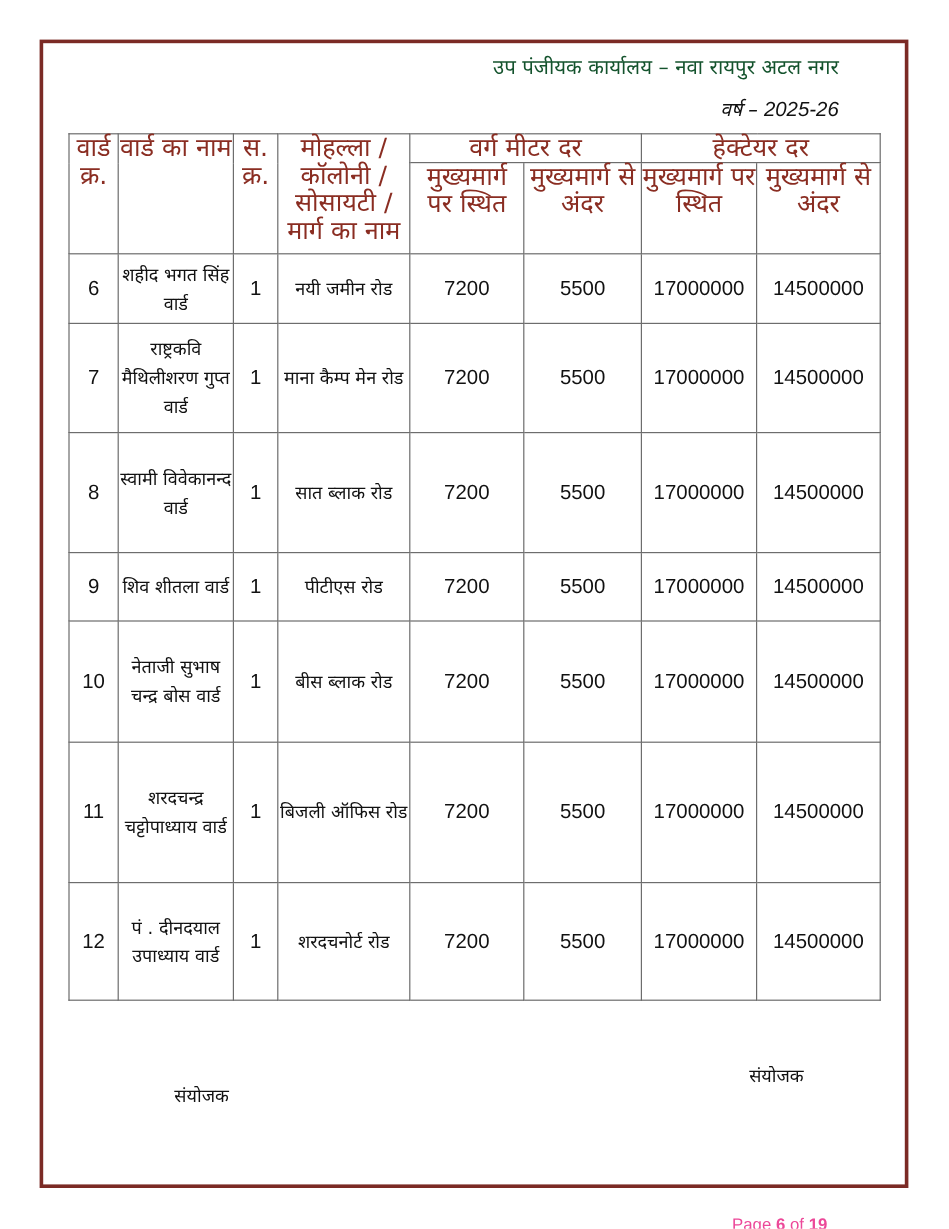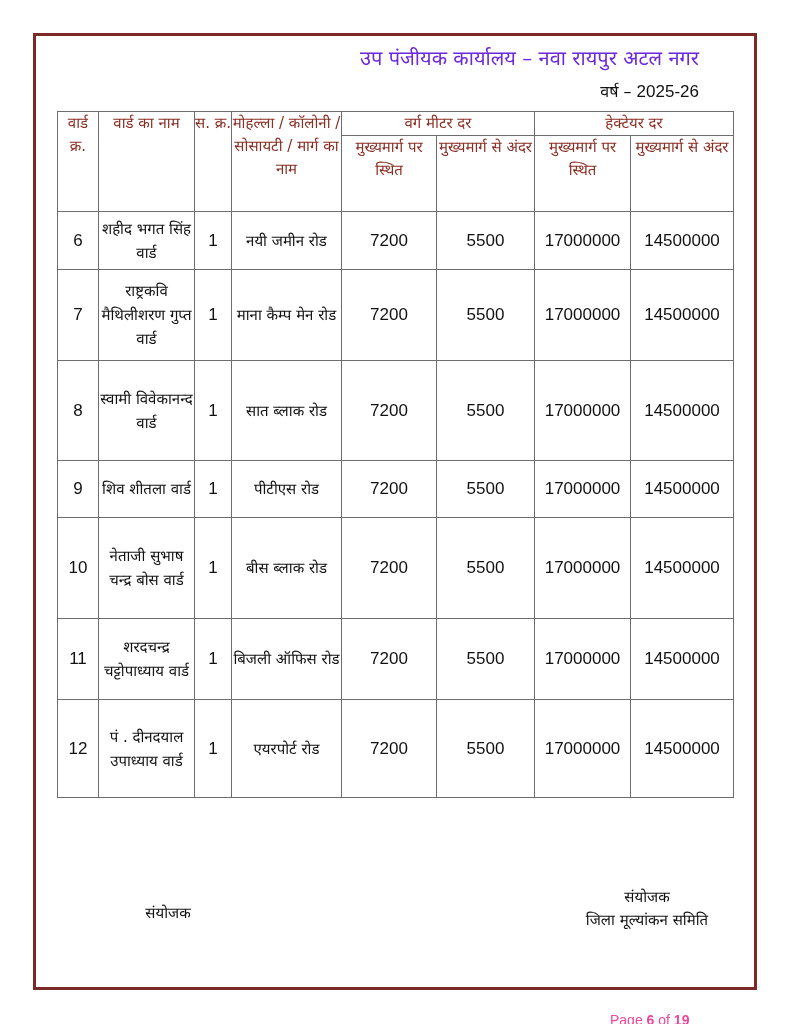--- a/index.html
+++ b/index.html
@@ -1,25 +1,25 @@
 <!DOCTYPE html>
 <html><head>
 <meta charset="utf-8">
 <style>
   html, body { margin:0; padding:0; background:#ffffff; }
   body { width:791px; height:1024px; position:relative; overflow:hidden;
          font-family:"DejaVu Sans", "Liberation Sans", sans-serif; color:#111; }
   .frame { position:absolute; left:33px; top:33px; width:718px; height:951px;
            border:3px solid #7b2a25; box-sizing:content-box; }
-  .office { position:absolute; right:92px; top:44px; font-size:20px; color:#6d28d9; white-space:nowrap; }
-  .year { position:absolute; right:92px; top:80px; font-size:16px; color:#111; white-space:nowrap; }
+  .office { position:absolute; right:92px; top:44px; font-size:17px; color:#14532d; white-space:nowrap; }
+  .year { position:absolute; right:92px; top:80px; font-size:16px; color:#111; white-space:nowrap;font-style:italic; }
   .year .num { font-family:"Liberation Sans", sans-serif; font-size:17px; }
   table.rates { position:absolute; left:57px; top:111px; border-collapse:collapse; table-layout:fixed; }
   table.rates td, table.rates th { border:1px solid #6d6d6d; padding:0; text-align:center; vertical-align:middle; }
-  table.rates th { font-weight:normal; color:#8a2d22; font-size:15px; line-height:23px; vertical-align:top; }
+  table.rates th { font-weight:normal; color:#8a2d22; font-size:21px; line-height:23px; vertical-align:top; }
   th.sub { height:75px; }
   th.grp { height:23px; }
   td { font-size:15px; line-height:24px; color:#111; }
   td.num { font-family:"Liberation Sans", sans-serif; font-size:17px; }
   .sig-left { position:absolute; left:78px; top:902px; width:180px; text-align:center; font-size:15px; line-height:23px; color:#111; }
   .sig-right { position:absolute; left:572px; top:886px; width:150px; text-align:center; font-size:15px; line-height:23px; color:#111; }
   .page { position:absolute; left:610px; top:968px; font-family:"Liberation Sans", sans-serif; font-size:14px; color:#ec4899; white-space:nowrap;margin-top:44px; }
   .page b { font-weight:bold; }
 </style>
 </head>
@@ -104,50 +104,49 @@
     <tr style="height:101px">
       <td class="num">10</td>
       <td>नेताजी सुभाष चन्द्र बोस वार्ड</td>
       <td class="num">1</td>
       <td>बीस ब्लाक रोड</td>
       <td class="num">7200</td>
       <td class="num">5500</td>
       <td class="num">17000000</td>
       <td class="num">14500000</td>
     </tr>
-    <tr style="height:81px">
+    <tr style="height:117px">
       <td class="num">11</td>
       <td>शरदचन्द्र चट्टोपाध्याय वार्ड</td>
       <td class="num">1</td>
       <td>बिजली ऑफिस रोड</td>
       <td class="num">7200</td>
       <td class="num">5500</td>
       <td class="num">17000000</td>
       <td class="num">14500000</td>
     </tr>
     <tr style="height:98px">
       <td class="num">12</td>
       <td>पं . दीनदयाल उपाध्याय वार्ड</td>
       <td class="num">1</td>
-      <td>एयरपोर्ट रोड</td>
+      <td>शरदचनोर्ट रोड</td>
       <td class="num">7200</td>
       <td class="num">5500</td>
       <td class="num">17000000</td>
       <td class="num">14500000</td>
     </tr>
   </tbody>
 </table>
 
 <div class="sig-left">
   <div>संयोजक</div>
 </div>
 
 <div class="sig-right">
   <div>संयोजक</div>
-  <div>जिला मूल्यांकन समिति</div>
 </div>
 
 <div class="page">
   <span>Page</span>
   <b>6</b>
   <span>of</span>
   <b>19</b>
 </div>
 
 </body></html>

